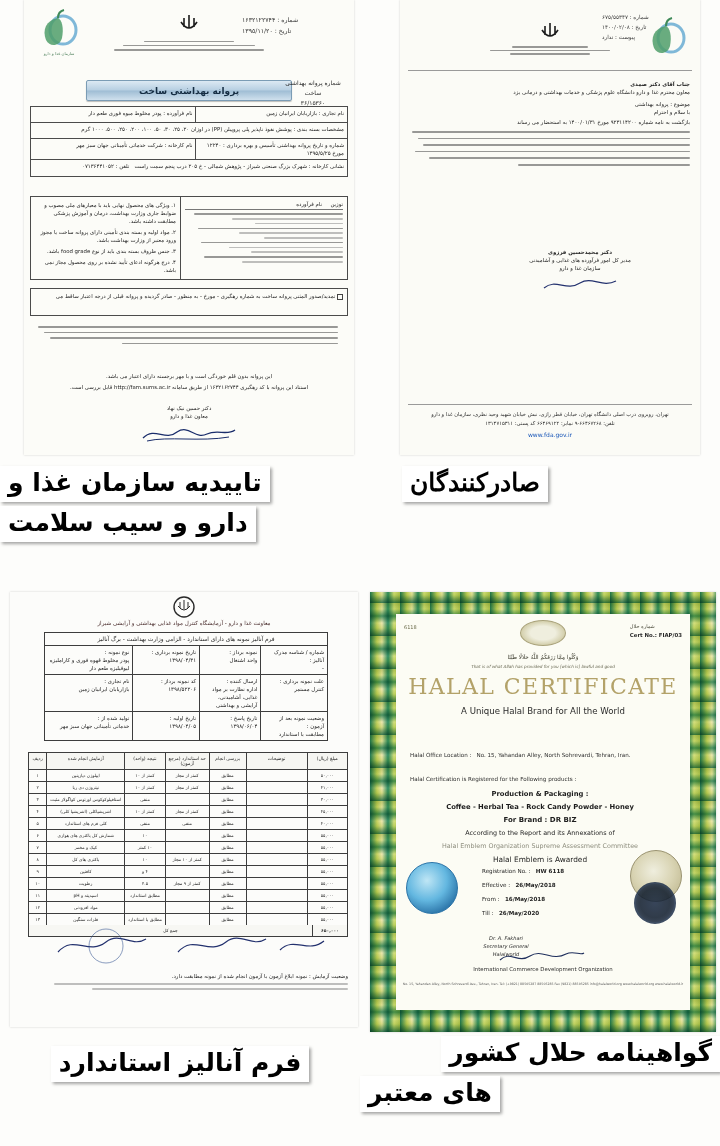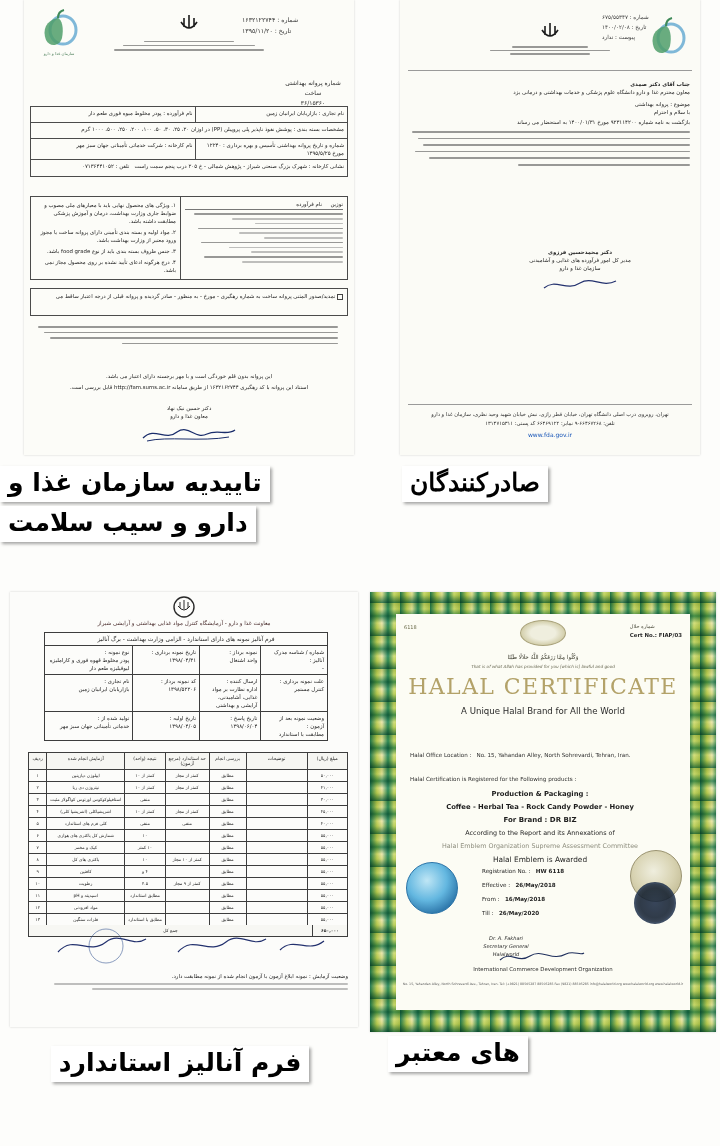--- a/index.html
+++ b/index.html
@@ -232,20 +232,21 @@
           <path d="M13 3 L13 16 M8 6 L8 15 M18 6 L18 15 M5 10 Q13 22 21 10" stroke="#1b1b1b" stroke-width="1.6" fill="none"></path>
         </svg>
       </div>
       <div class="minhdr">
         <div class="ln" style="width:60%;margin-left:auto;margin-right:auto"></div>
         <div class="ln" style="width:88%;margin-left:auto;margin-right:auto"></div>
         <div class="ln" style="width:100%"></div>
       </div>
     </div>
 
+    <div class="titlebox">پروانه بهداشتی ساخت</div>
     <div class="lic-no">
       <div>شماره پروانه بهداشتی ساخت</div>
       <div>۳۶/۱۵۳۶۰</div>
     </div>
 
     <div class="d1-table">
       <div class="r">
         <div class="c" style="flex:1.05">
             <div class="cellnote"><span>نام تجاری :</span> <span>بازاریابان ایرانیان زمین</span></div>
           </div>
@@ -674,16 +675,17 @@
 
   <div class="caption" id="cap2">
     <span class="cline">صادرکنندگان</span>
   </div>
 
   <div class="caption" id="cap3">
     <span class="cline">فرم آنالیز استاندارد</span>
   </div>
 
   <div class="caption" id="cap4">
+    <span class="cline">گواهینامه حلال کشور</span>
     <span class="cline">های معتبر</span>
   </div>
 
 </div>
 
 </body></html>

